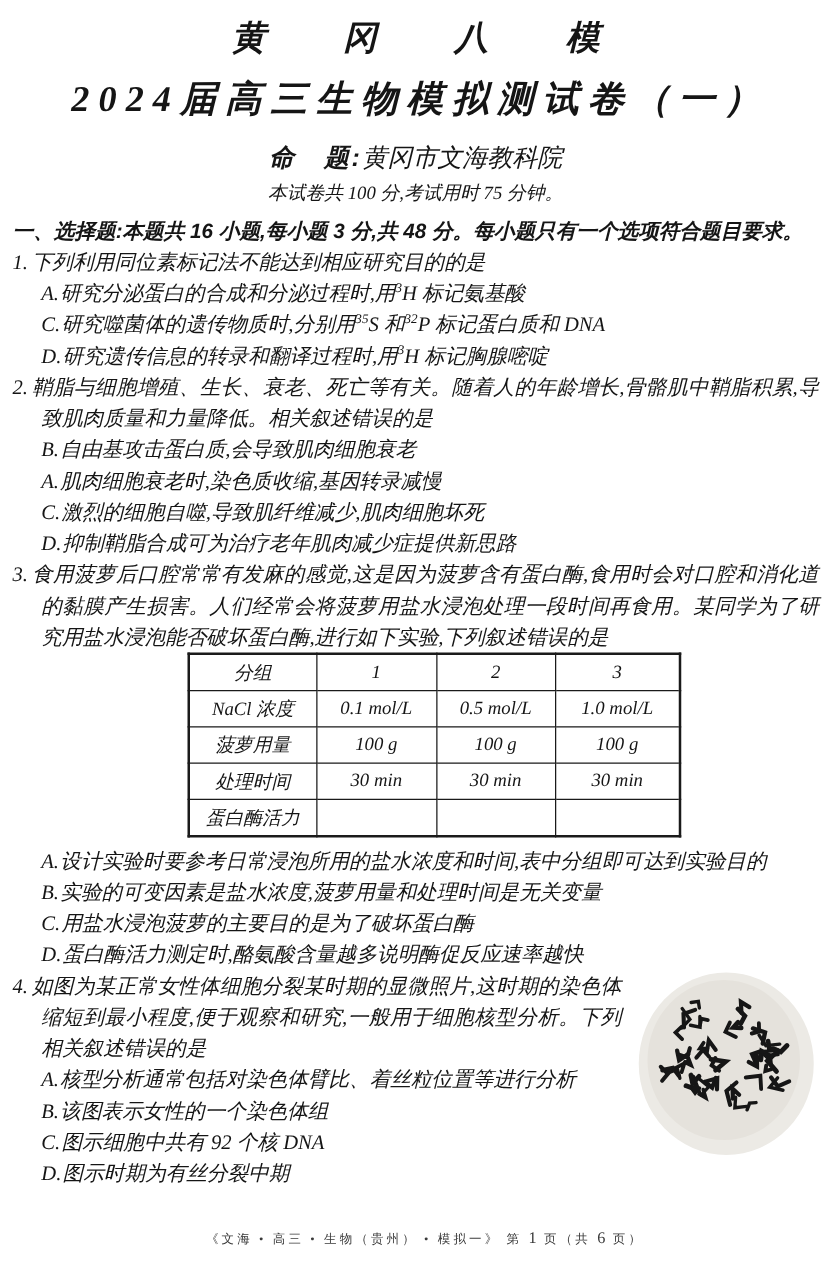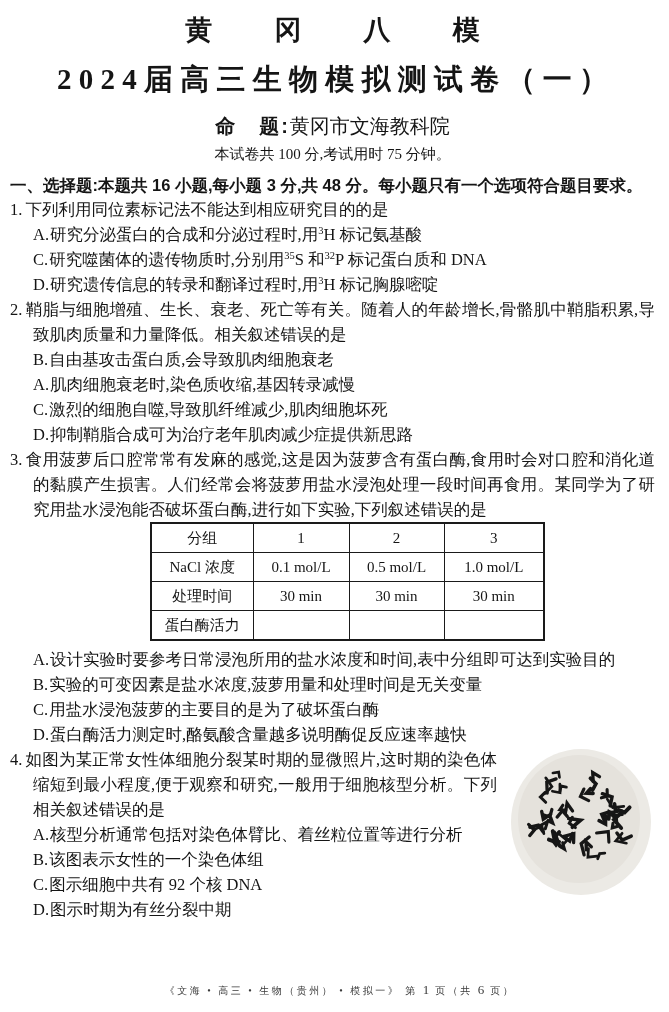--- a/index.html
+++ b/index.html
@@ -1,18 +1,18 @@
 <!DOCTYPE html>
 <html><head>
 <meta charset="utf-8">
 <style>
   html,body{margin:0;padding:0;background:#888;}
   .page{width:669px;height:1012px;background:#ffffff;position:relative;overflow:hidden;
         font-family:"Liberation Serif","DejaVu Serif",serif;color:#151515;margin:0 auto;}
-  .inner{padding:8px 14px 0 10px;}
+  .inner{padding:8px 14px 0 10px;font-style:italic;}
 
   .masthead{text-align:center;font-size:27px;font-weight:bold;letter-spacing:2.3em;
             padding-left:2.3em;margin-top:4px;font-family:"DejaVu Serif",serif;}
   .title{text-align:center;font-size:29px;font-weight:bold;letter-spacing:0.25em;
          padding-left:0.25em;margin-top:12px;white-space:nowrap;}
   .setter{text-align:center;font-size:20px;margin-top:13px;}
   .setter-label{font-weight:bold;font-family:"Liberation Sans","DejaVu Sans",sans-serif;letter-spacing:2px;}
   .exam-info{text-align:center;font-size:15px;margin-top:5px;}
 
   .sec-heading{font-family:"Liberation Sans","DejaVu Sans",sans-serif;font-weight:bold;
@@ -79,20 +79,26 @@
           <td>分组</td>
           <td>1</td>
           <td>2</td>
           <td>3</td>
         </tr>
         <tr>
           <td>NaCl 浓度</td>
           <td>0.1 mol/L</td>
           <td>0.5 mol/L</td>
           <td>1.0 mol/L</td>
+        </tr>
+        <tr>
+          <td>菠萝用量</td>
+          <td>100 g</td>
+          <td>100 g</td>
+          <td>100 g</td>
         </tr>
         <tr>
           <td>处理时间</td>
           <td>30 min</td>
           <td>30 min</td>
           <td>30 min</td>
         </tr>
         <tr>
           <td>蛋白酶活力</td>
           <td></td>

